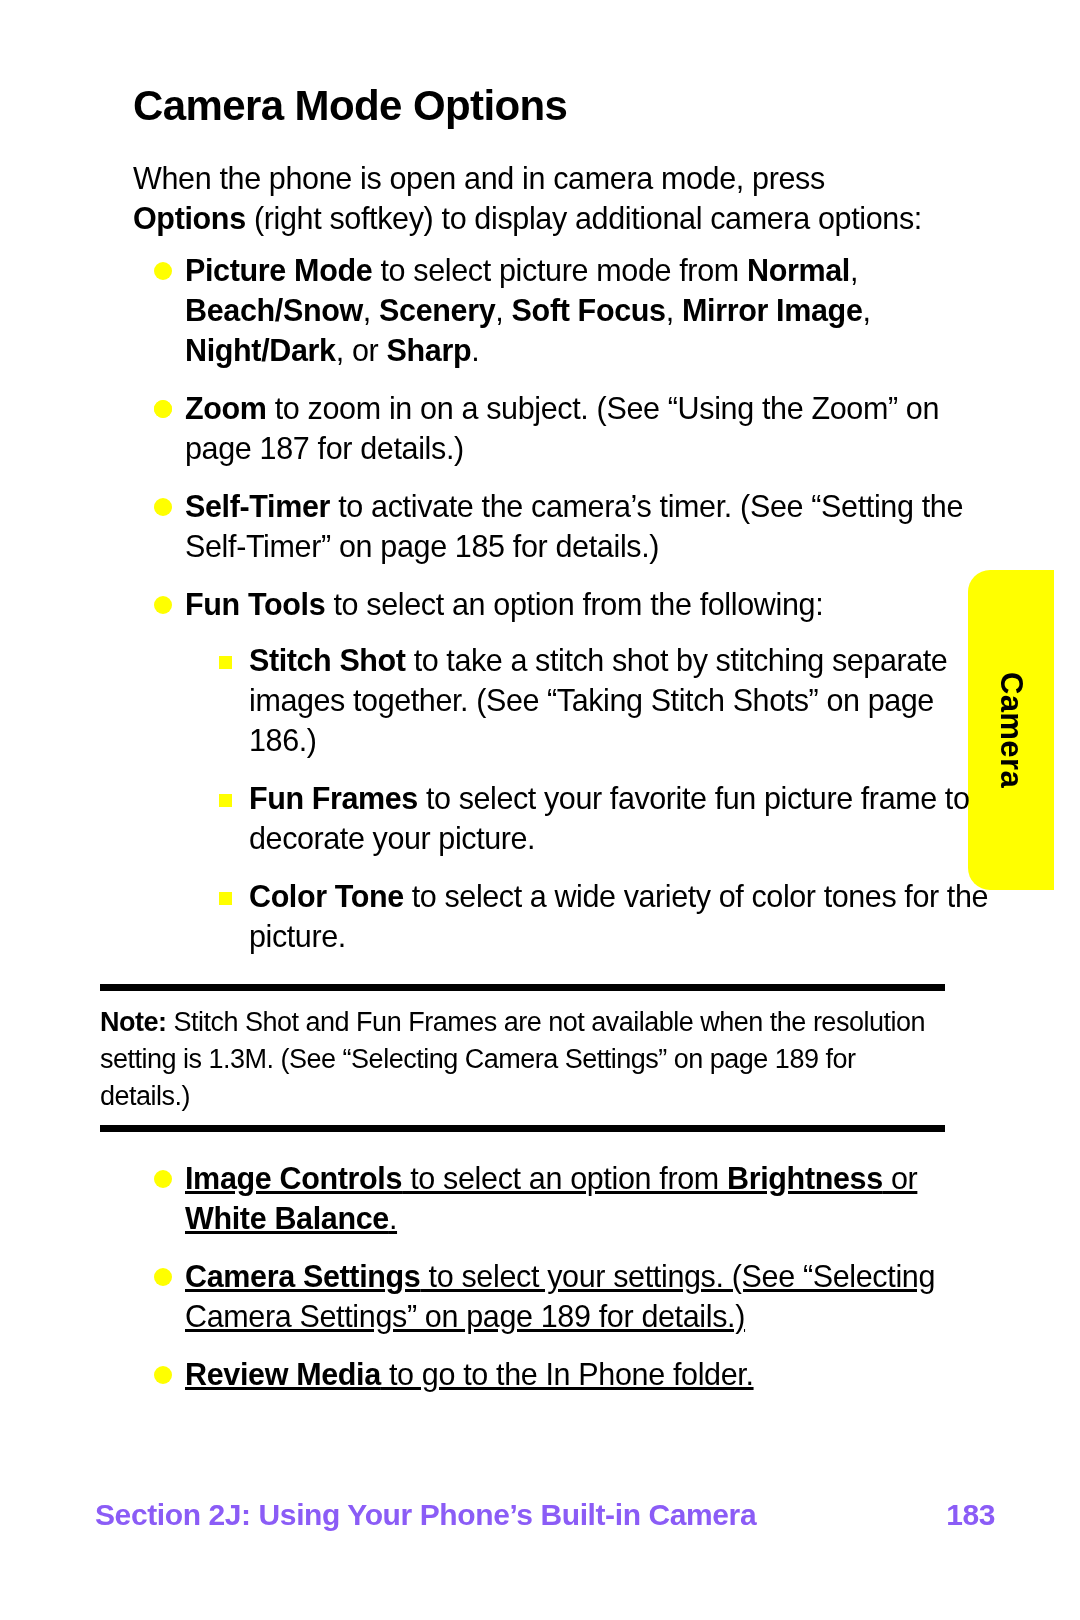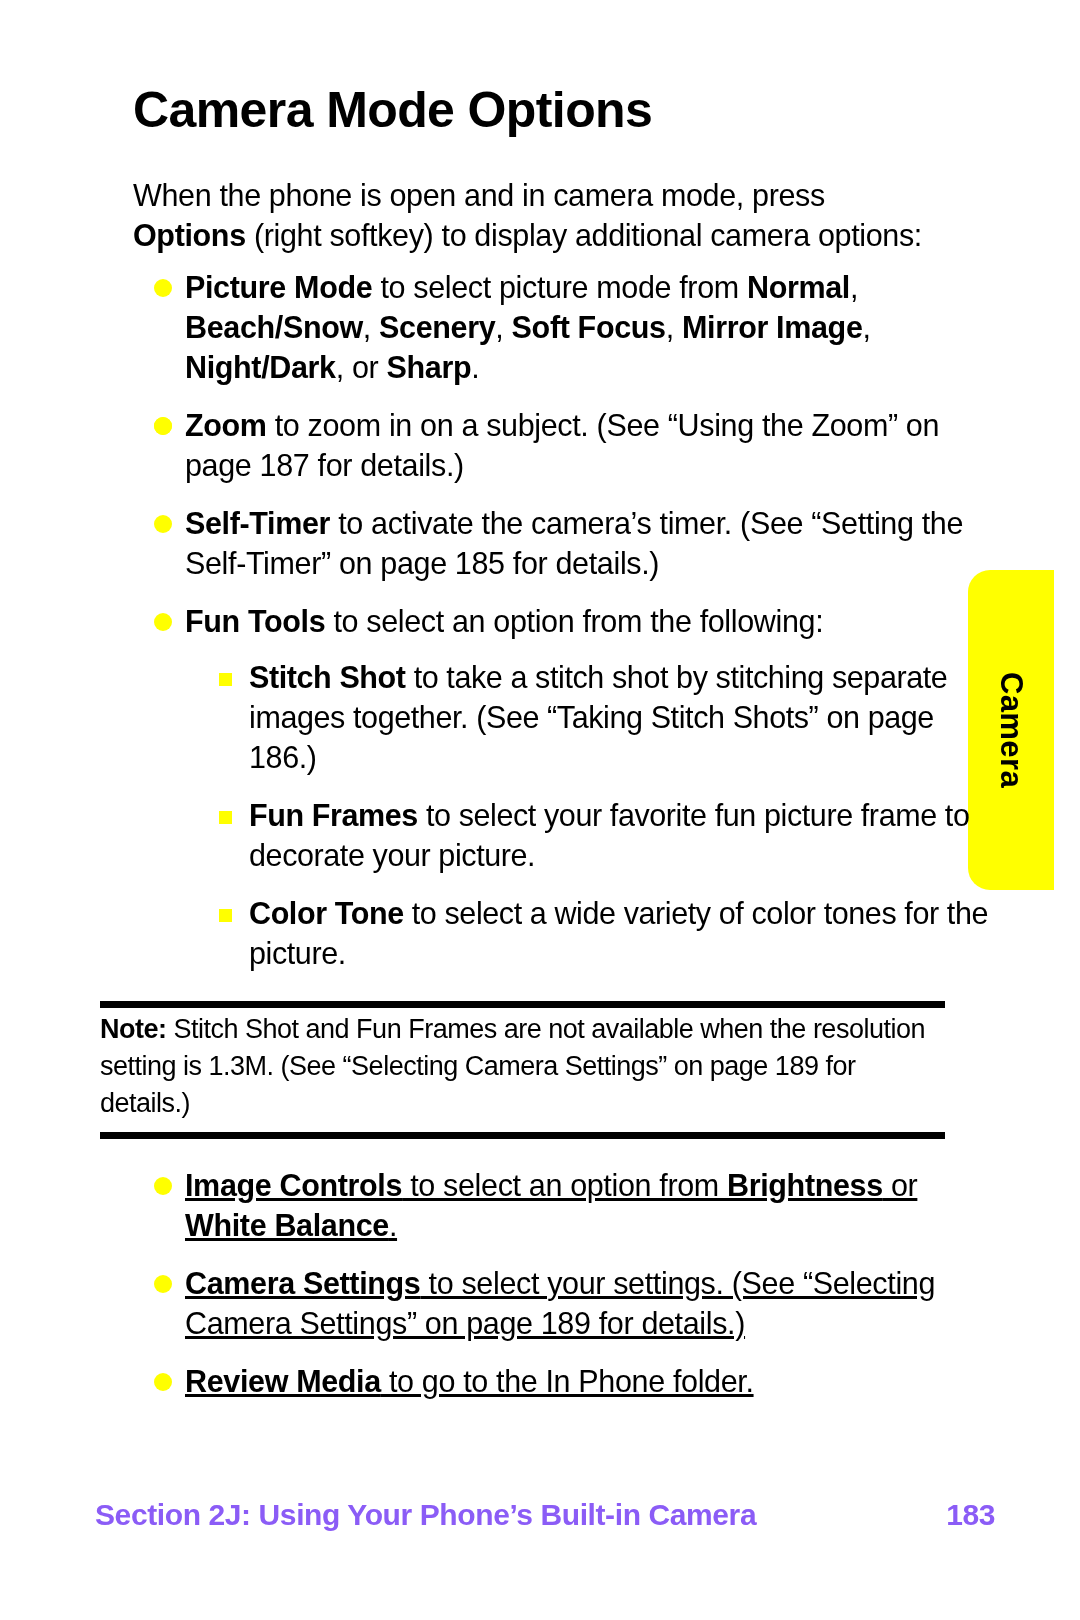--- a/index.html
+++ b/index.html
@@ -52,24 +52,24 @@
 
   
   .content {
     position: absolute;
     left: 95px;
     top: 84px;
     width: 860px;
   }
 
   .page-title {
-    font-size: 50px;
+    font-size: 42px;
     font-weight: bold;
     letter-spacing: -0.6px;
-    margin: 0 0 38px 38px;
+    margin: 0 0 30px 38px;
     line-height: 1.05;
   }
 
   .intro {
     margin: 0 0 12px 38px;
     width: 800px;
     font-size: 30.5px;
     line-height: 40px;
     letter-spacing: -0.35px;
   }
@@ -123,21 +123,21 @@
   }
 
   b, strong { font-weight: bold; }
 
   
   .note-block {
     margin: 28px 0 26px 5px;
     width: 845px;
     border-top: 7px solid #000000;
     border-bottom: 7px solid #000000;
-    padding: 3px 0 10px 0;
+    padding: 13px 0 10px 0;
   }
   .note-text {
     font-size: 27px;
     line-height: 37px;
     letter-spacing: -0.5px;
     margin: 0;
   }
 
   .after-note {
     margin-top: 8px;

